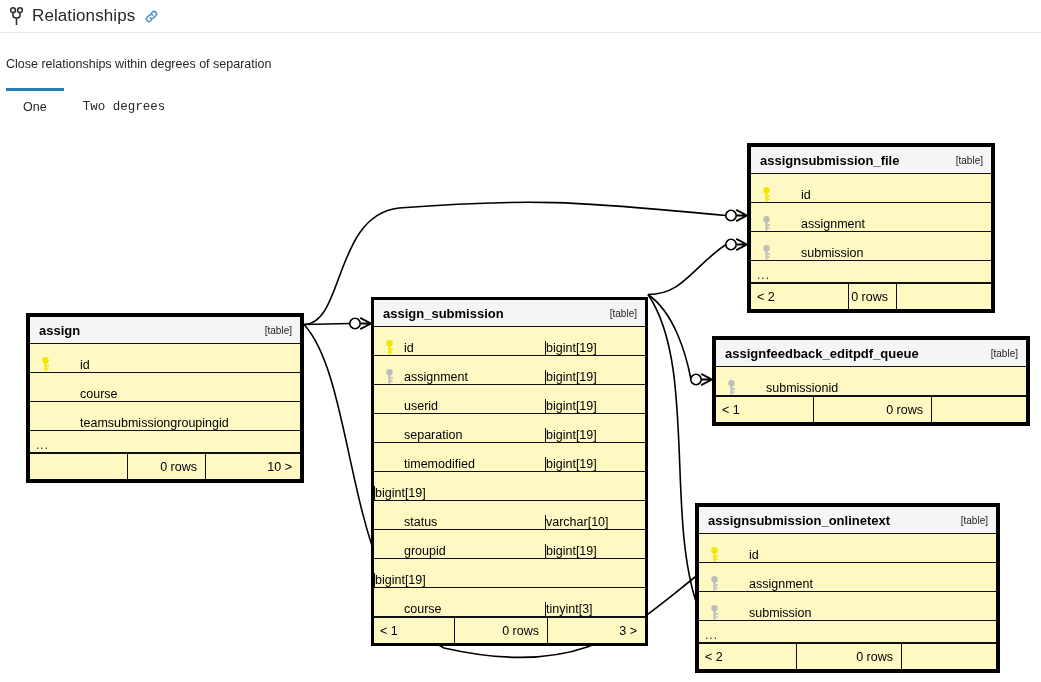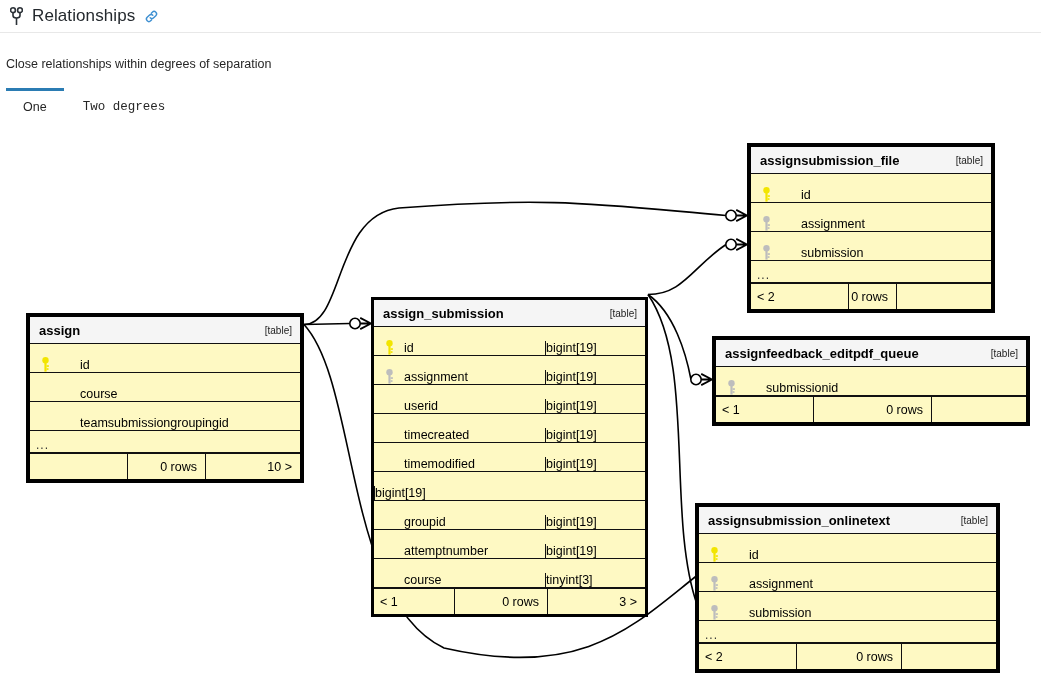--- a/index.html
+++ b/index.html
@@ -219,46 +219,49 @@
           <div class="ent-row">
             <span class="col-name">
               <span class="keyslot empty"></span>
               <span class="fieldlabel">userid</span>
             </span>
             <span class="col-type" style="width:100px">bigint[19]</span>
           </div>
           <div class="ent-row">
             <span class="col-name">
               <span class="keyslot empty"></span>
-              <span class="fieldlabel">timecreated</span>
+              <span class="fieldlabel">separation</span>
             </span>
             <span class="col-type" style="width:100px">bigint[19]</span>
           </div>
           <div class="ent-row">
             <span class="col-name">
               <span class="keyslot empty"></span>
               <span class="fieldlabel">timemodified</span>
             </span>
             <span class="col-type" style="width:100px">bigint[19]</span>
           </div>
           <div class="ent-row">
             <span class="col-type" style="width:100px">bigint[19]</span>
           </div>
           <div class="ent-row">
             <span class="col-name">
               <span class="keyslot empty"></span>
+              <span class="fieldlabel">status</span>
+            </span>
+            <span class="col-type" style="width:100px">varchar[10]</span>
+          </div>
+          <div class="ent-row">
+            <span class="col-name">
+              <span class="keyslot empty"></span>
               <span class="fieldlabel">groupid</span>
             </span>
             <span class="col-type" style="width:100px">bigint[19]</span>
           </div>
           <div class="ent-row">
-            <span class="col-name">
-              <span class="keyslot empty"></span>
-              <span class="fieldlabel">attemptnumber</span>
-            </span>
             <span class="col-type" style="width:100px">bigint[19]</span>
           </div>
           <div class="ent-row">
             <span class="col-name">
               <span class="keyslot empty"></span>
               <span class="fieldlabel">course</span>
             </span>
             <span class="col-type" style="width:100px">tinyint[3]</span>
           </div>
           <div class="ent-foot">

